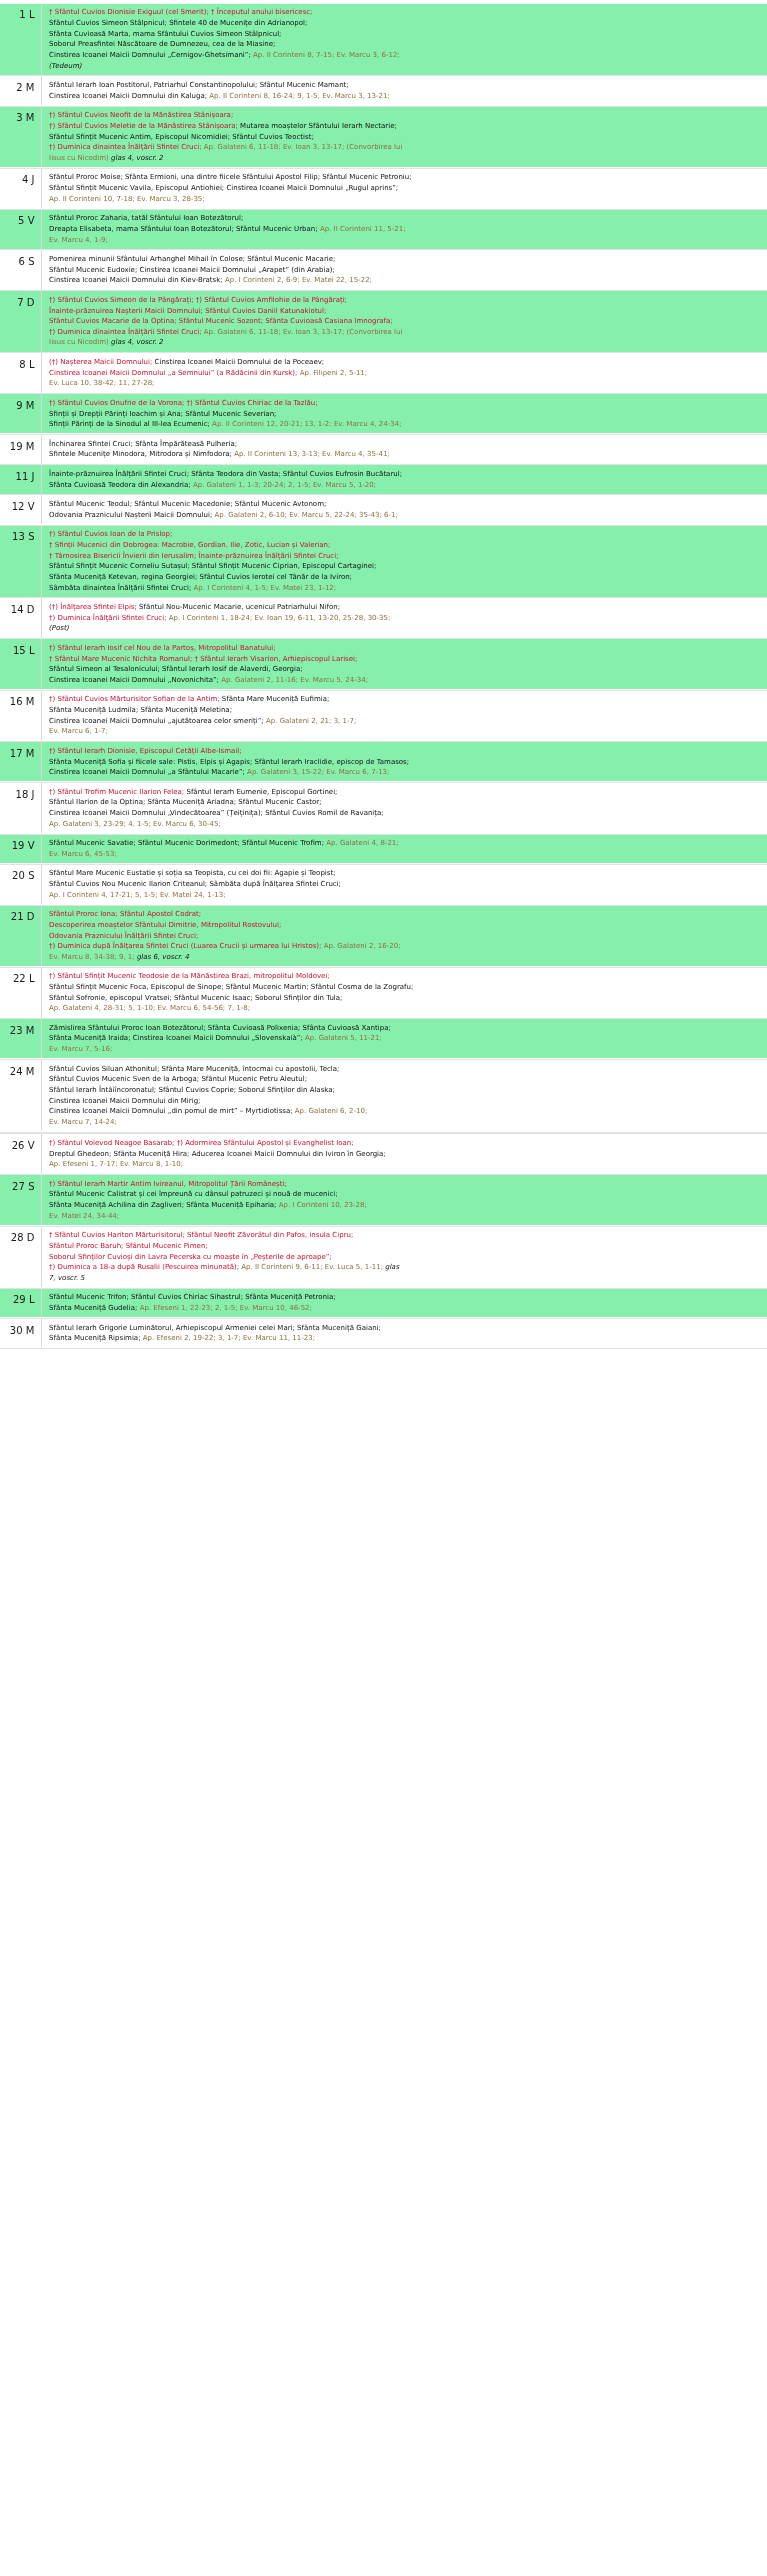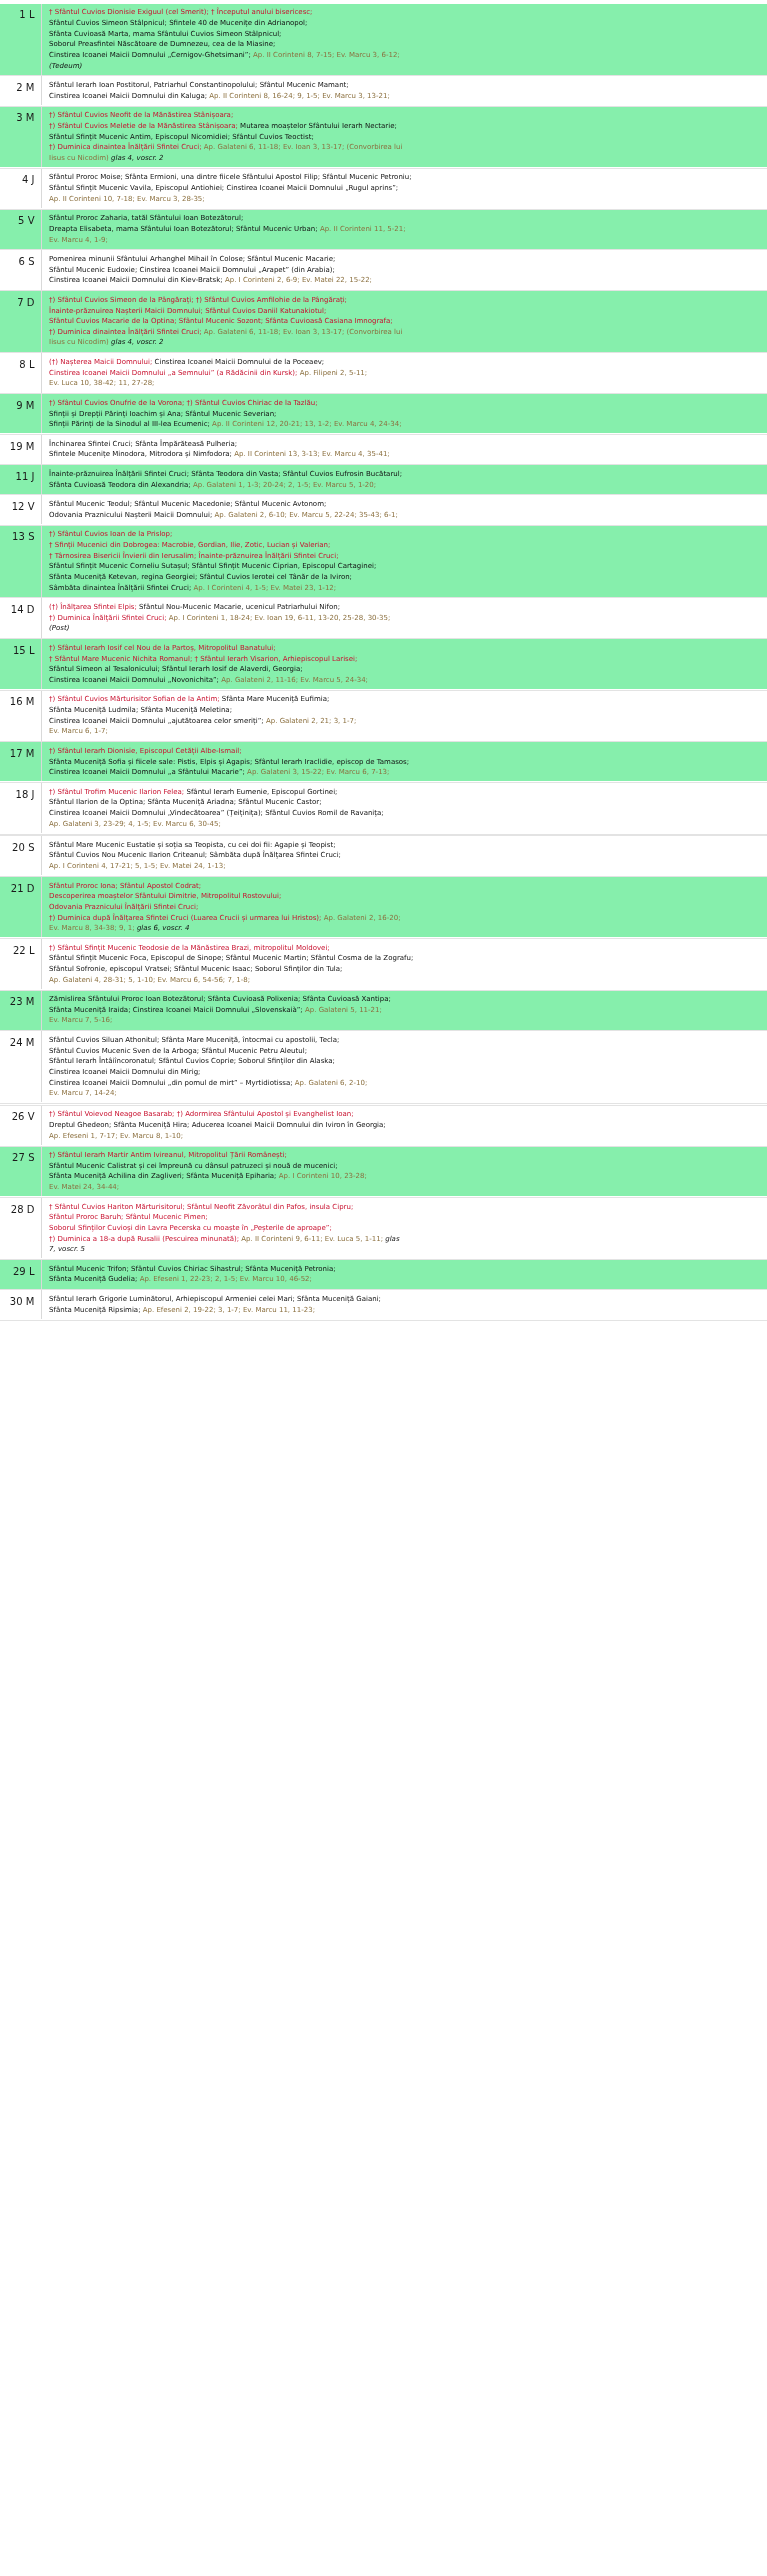--- a/index.html
+++ b/index.html
@@ -273,20 +273,27 @@
           <td class="textcell">
             <div class="line"><span class="red">†) Sfântul Trofim Mucenic Ilarion Felea;</span><span class="black"> Sfântul Ierarh Eumenie, Episcopul Gortinei;</span></div>
             <div class="line"><span class="black">Sfântul Ilarion de la Optina; Sfânta Muceniță Ariadna; Sfântul Mucenic Castor;</span></div>
             <div class="line"><span class="black">Cinstirea Icoanei Maicii Domnului „Vindecătoarea” (Țeiținița); Sfântul Cuvios Romil de Ravanița;</span></div>
             <div class="line"><span class="ref">Ap. Galateni 3, 23-29; 4, 1-5;  Ev. Marcu 6, 30-45;</span></div>
           </td>
         </tr>
         <tr class="sep">
           <td colspan="2"></td>
         </tr>
+        <tr class="day-row shaded">
+          <td class="daycell"><span class="dnum">19</span><span class="dlet">V</span></td>
+          <td class="textcell">
+            <div class="line"><span class="black">Sfântul Mucenic Savatie; Sfântul Mucenic Dorimedont; Sfântul Mucenic Trofim;</span><span class="ref">  Ap. Galateni 4, 8-21;</span></div>
+            <div class="line"><span class="ref">Ev. Marcu 6, 45-53;</span></div>
+          </td>
+        </tr>
         <tr class="sep">
           <td colspan="2"></td>
         </tr>
         <tr class="day-row plain">
           <td class="daycell"><span class="dnum">20</span><span class="dlet">S</span></td>
           <td class="textcell">
             <div class="line"><span class="black">Sfântul Mare Mucenic Eustatie și soția sa Teopista, cu cei doi fii: Agapie și Teopist;</span></div>
             <div class="line"><span class="black">Sfântul Cuvios Nou Mucenic Ilarion Criteanul; Sâmbăta după Înălțarea Sfintei Cruci;</span></div>
             <div class="line"><span class="ref">Ap. I Corinteni 4, 17-21; 5, 1-5;  Ev. Matei 24, 1-13;</span></div>
           </td>

